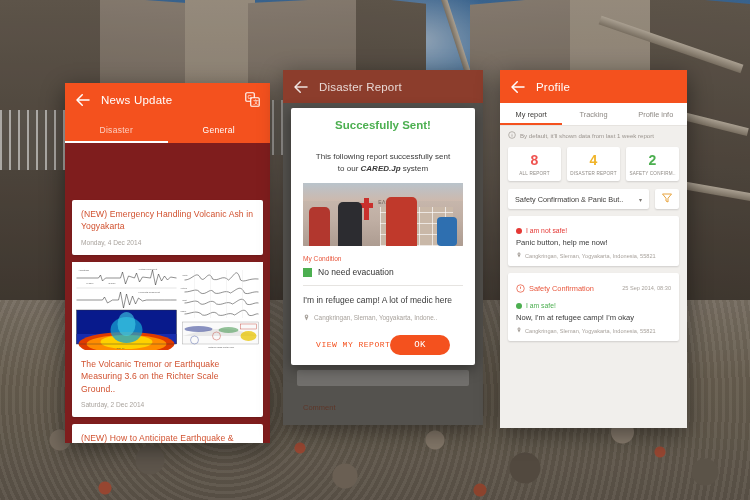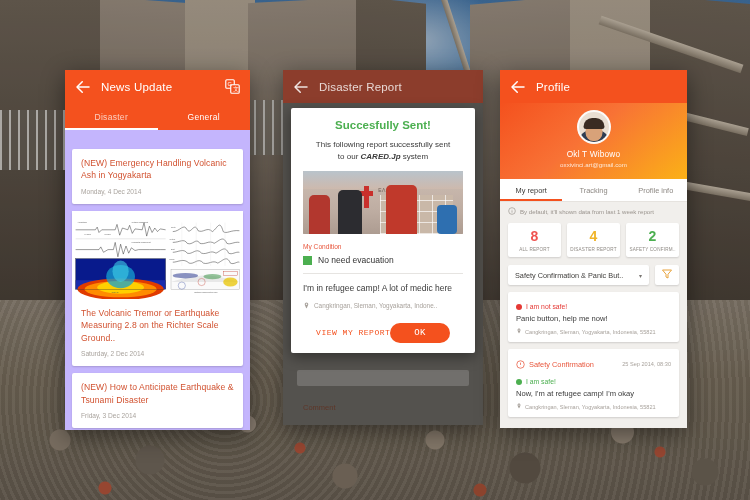--- a/index.html
+++ b/index.html
@@ -57,42 +57,42 @@
 
   
   .panel {
     position: absolute;
     background: #eceae7;
     box-shadow: 0 6px 22px rgba(0,0,0,.45);
     overflow: hidden;
   }
 
   
-  #news { left: 65px; top: 70px; width: 185px; height: 360px; background: #c4b5fd; }
+  #news { left: 65px; top: 83px; width: 205px; height: 360px; background: #7f1d1d; }
   .nav {
     height: 33px; background: #f4511e; display: flex; align-items: center;
     padding: 0 9px; color: #fff;
   }
   .nav .back { width: 18px; height: 18px; flex: none; }
   .nav .title { font-size: 11.5px; margin-left: 9px; letter-spacing: .2px; }
   .nav .spacer { flex: 1; }
   .nav .tr { width: 17px; height: 17px; flex: none; }
   .tabbar {
     height: 27px; background: #f4511e; display: flex; color: #fff;
     font-size: 8.5px; position: relative;
   }
   .tabbar .tab {
     flex: 1; display: flex; align-items: center; justify-content: center;
     letter-spacing: .3px;
   }
   .tabbar .tab.inactive { color: rgba(255,255,255,.72); }
   .tabbar .ink {
     position: absolute; bottom: 0; left: 0; width: 50%; height: 2px; background: #fff;
   }
-  .newslist { padding: 19px 7px; }
+  .newslist { padding: 9px 7px; margin-top: 48px; }
   .card {
     background: #fff; border-radius: 2px; box-shadow: 0 1px 2px rgba(0,0,0,.16);
     margin-bottom: 7px; padding: 8px 9px 9px;
   }
   .card.flush { padding: 0; }
   .card .hl {
     color: #d1512f; font-size: 8.6px; line-height: 1.45; letter-spacing: .1px;
   }
   .card .dt { color: #a9a39d; font-size: 6.6px; margin-top: 6px; }
   .card .pad { padding: 8px 9px 9px; }
@@ -104,21 +104,21 @@
   #report { left: 283px; top: 70px; width: 200px; height: 355px; background: #8b8a85; }
   .nav.dim { background: #8c3d2c; color: rgba(255,255,255,.8); }
   .scrim { position: absolute; inset: 33px 0 0 0; background: rgba(40,36,32,.55); }
   .dialog {
     position: absolute; left: 8px; top: 38px; width: 184px;
     background: #fff; border-radius: 2px; box-shadow: 0 4px 14px rgba(0,0,0,.4);
     padding: 11px 12px 10px;
   }
   .dlg-h {
     text-align: center; color: #4caf50; font-size: 11.5px; font-weight: bold;
-    margin-bottom: 8px;
+    margin-bottom: 20px;
   }
   .dlg-s {
     text-align: center; color: #3b3b3b; font-size: 8px; line-height: 1.5;
   }
   .dlg-s b { font-style: italic; }
   .photo {
     width: 100%; height: 63px; margin: 8px 0 0; border-radius: 1px; overflow: hidden;
     position: relative; background: #b7a99f;
   }
   .ph-wall { position: absolute; inset: 0; background: linear-gradient(180deg,#cdbdb3 0%, #bfaea3 60%, #ad9c91 100%); }
@@ -313,21 +313,21 @@
         <path d="M110 74 C126 69 142 66 154 67 C166 68 176 71 186 74 Z" fill="#e8e8e8"></path>
         <ellipse cx="126" cy="67" rx="14" ry="3" fill="#2b3a8f" opacity=".55"></ellipse>
         <ellipse cx="156" cy="68" rx="10" ry="3" fill="#2e8b3a" opacity=".5"></ellipse>
         <ellipse cx="176" cy="74" rx="8" ry="5" fill="#e8c400" opacity=".75"></ellipse>
         <circle cx="122" cy="78" r="4" fill="none" stroke="#3b4fa0" stroke-width=".4"></circle>
         <circle cx="144" cy="74" r="4" fill="none" stroke="#c0392b" stroke-width=".4"></circle>
         <rect x="168" y="62" width="16" height="5" fill="none" stroke="#c0392b" stroke-width=".4"></rect>
         <text x="136" y="86" font-size="2.1" fill="#555" font-family="Liberation Sans, sans-serif">Distance along section (km)</text>
       </svg>
       <div class="pad">
-        <div class="hl">The Volcanic Tremor or Earthquake Measuring 2.8 on the Richter Scale Ground..</div>
+        <div class="hl">The Volcanic Tremor or Earthquake Measuring 3.6 on the Richter Scale Ground..</div>
         <div class="dt">Saturday, 2 Dec 2014</div>
       </div>
     </div>
 
     <div class="card">
       <div class="hl">(NEW) How to Anticipate Earthquake &amp; Tsunami Disaster</div>
       <div class="dt">Friday, 3 Dec 2014</div>
     </div>
 
   </div>
@@ -398,29 +398,20 @@
   <div class="nav grad">
     <span class="back">
       <svg viewBox="0 0 24 24" width="18" height="18" fill="none" stroke="#fff" stroke-width="2" stroke-linecap="round" stroke-linejoin="round">
           <line x1="20" y1="12" x2="5" y2="12"></line>
           <polyline points="11 19 4 12 11 5"></polyline>
         </svg>
     </span>
     <span class="title">Profile</span>
   </div>
 
-  <div class="phead">
-    <div class="avatar">
-      <div class="av-body"></div>
-      <div class="av-face"></div>
-      <div class="av-hair"></div>
-    </div>
-    <div class="pname">Okl T Wibowo</div>
-    <div class="pmail">oxxivinci.art@gmail.com</div>
-  </div>
 
   <div class="ptabs">
     <div class="t on">My report</div>
     <div class="t">Tracking</div>
     <div class="t">Profile info</div>
     <div class="ink"></div>
   </div>
 
   <div class="notice">
     <span>

